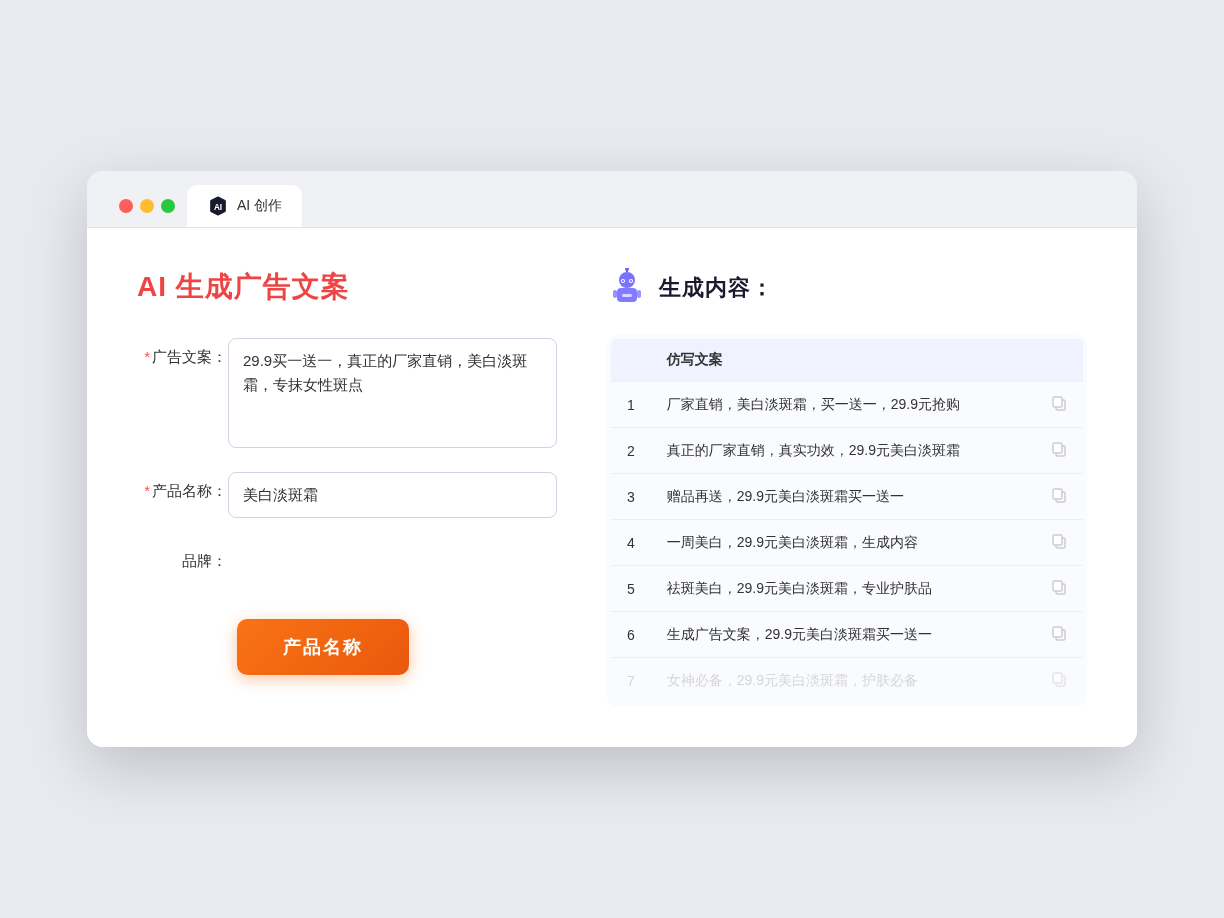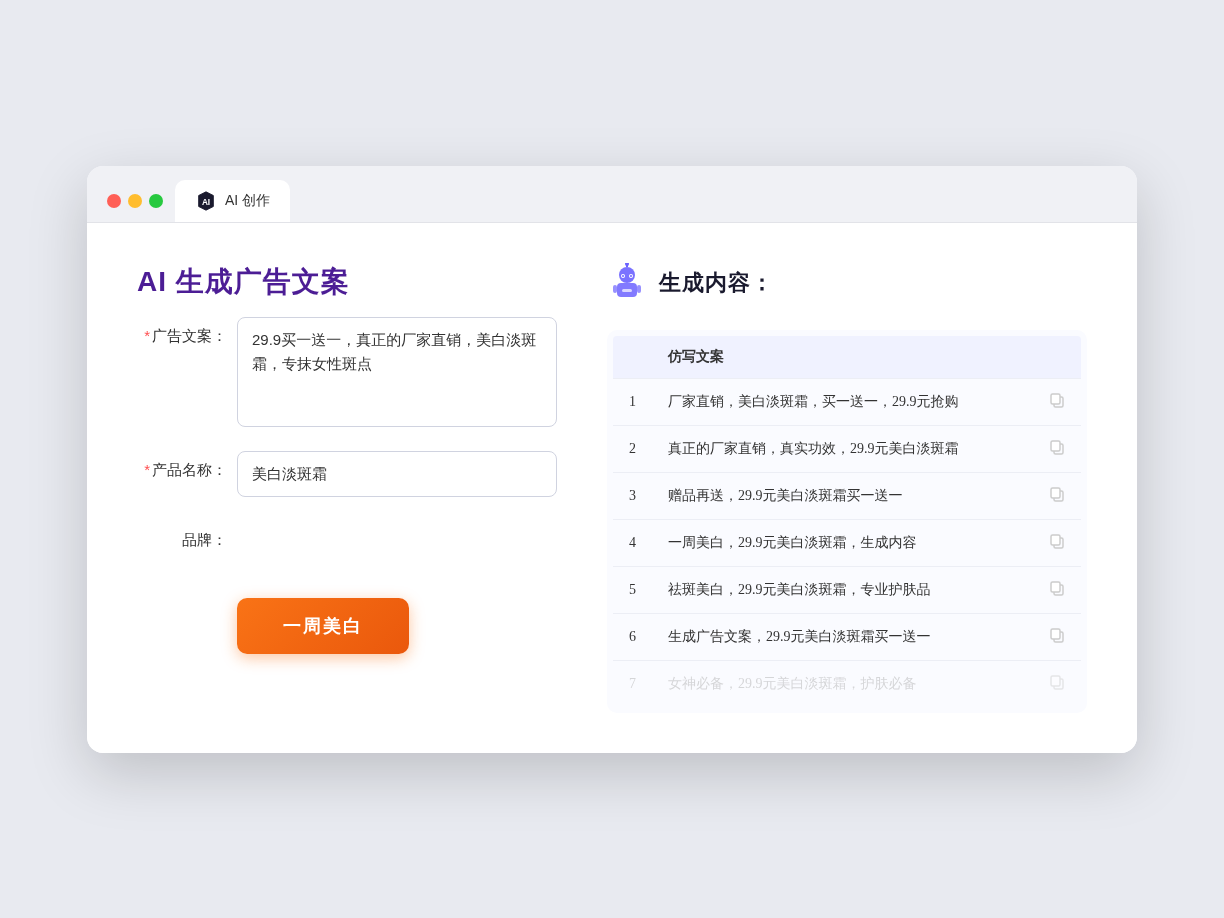--- a/index.html
+++ b/index.html
@@ -16,21 +16,21 @@
     .browser-window {
       width: 1050px;
       background: #f5f6fa;
       border-radius: 16px;
       box-shadow: 0 20px 60px rgba(0,0,0,0.18);
       overflow: hidden;
     }
 
     .browser-titlebar {
       background: #f0f1f5;
-      padding: 14px 20px 0 20px;
+      padding: 14px 20px 0 32px;
       display: flex;
       align-items: flex-end;
       gap: 12px;
       border-bottom: 1px solid #e2e3e8;
     }
 
     .traffic-lights {
       display: flex;
       gap: 7px;
       align-items: center;
@@ -72,30 +72,30 @@
     }
 
     
     .left-panel {
       flex: 0 0 420px;
     }
 
     .page-title {
       font-size: 28px;
       font-weight: 700;
-      color: #4c1d95;
-      margin-bottom: 16px;
+      color: #ef4444;
+      margin-bottom: 32px;
       letter-spacing: 1px;
     }
 
     .form-group {
       display: flex;
       align-items: flex-start;
       margin-bottom: 24px;
-      gap: 10px;
+      gap: 1px;
     }
 
     .form-label {
       font-size: 15px;
       color: #333;
       white-space: nowrap;
       padding-top: 10px;
       min-width: 90px;
       text-align: right;
     }
@@ -163,22 +163,21 @@
       color: #1a1a2e;
       letter-spacing: 1px;
     }
 
     .result-table {
       width: 100%;
       border-collapse: collapse;
       background: #fafbff;
       border-radius: 10px;
       overflow: hidden;
-      border: 6px solid #0ea5e9;
-      font-family: Liberation Serif, serif;
+      border: 4px solid #0ea5e9;
     }
 
     .result-table thead tr {
       background: #f0f2ff;
     }
 
     .result-table th {
       padding: 12px 16px;
       font-size: 14px;
       font-weight: 600;
@@ -263,21 +262,21 @@
       </div>
 
       
       <div class="form-group">
         <label class="form-label">
           <span>品牌：</span>
         </label>
       </div>
 
       
-      <button class="generate-btn">一周美白</button>
+      <button class="generate-btn">产品名称</button>
     </div>
 
     <div class="right-panel">
       <div class="result-header">
 
         <svg class="robot-icon" viewBox="0 0 40 40" xmlns="http://www.w3.org/2000/svg">
           <circle cx="20" cy="12" r="8" fill="#6c63ff" opacity="0.9"></circle>
           <rect x="10" y="20" width="20" height="14" rx="4" fill="#6c63ff" opacity="0.85"></rect>
           <circle cx="16" cy="13" r="2" fill="white"></circle>
           <circle cx="24" cy="13" r="2" fill="white"></circle>

